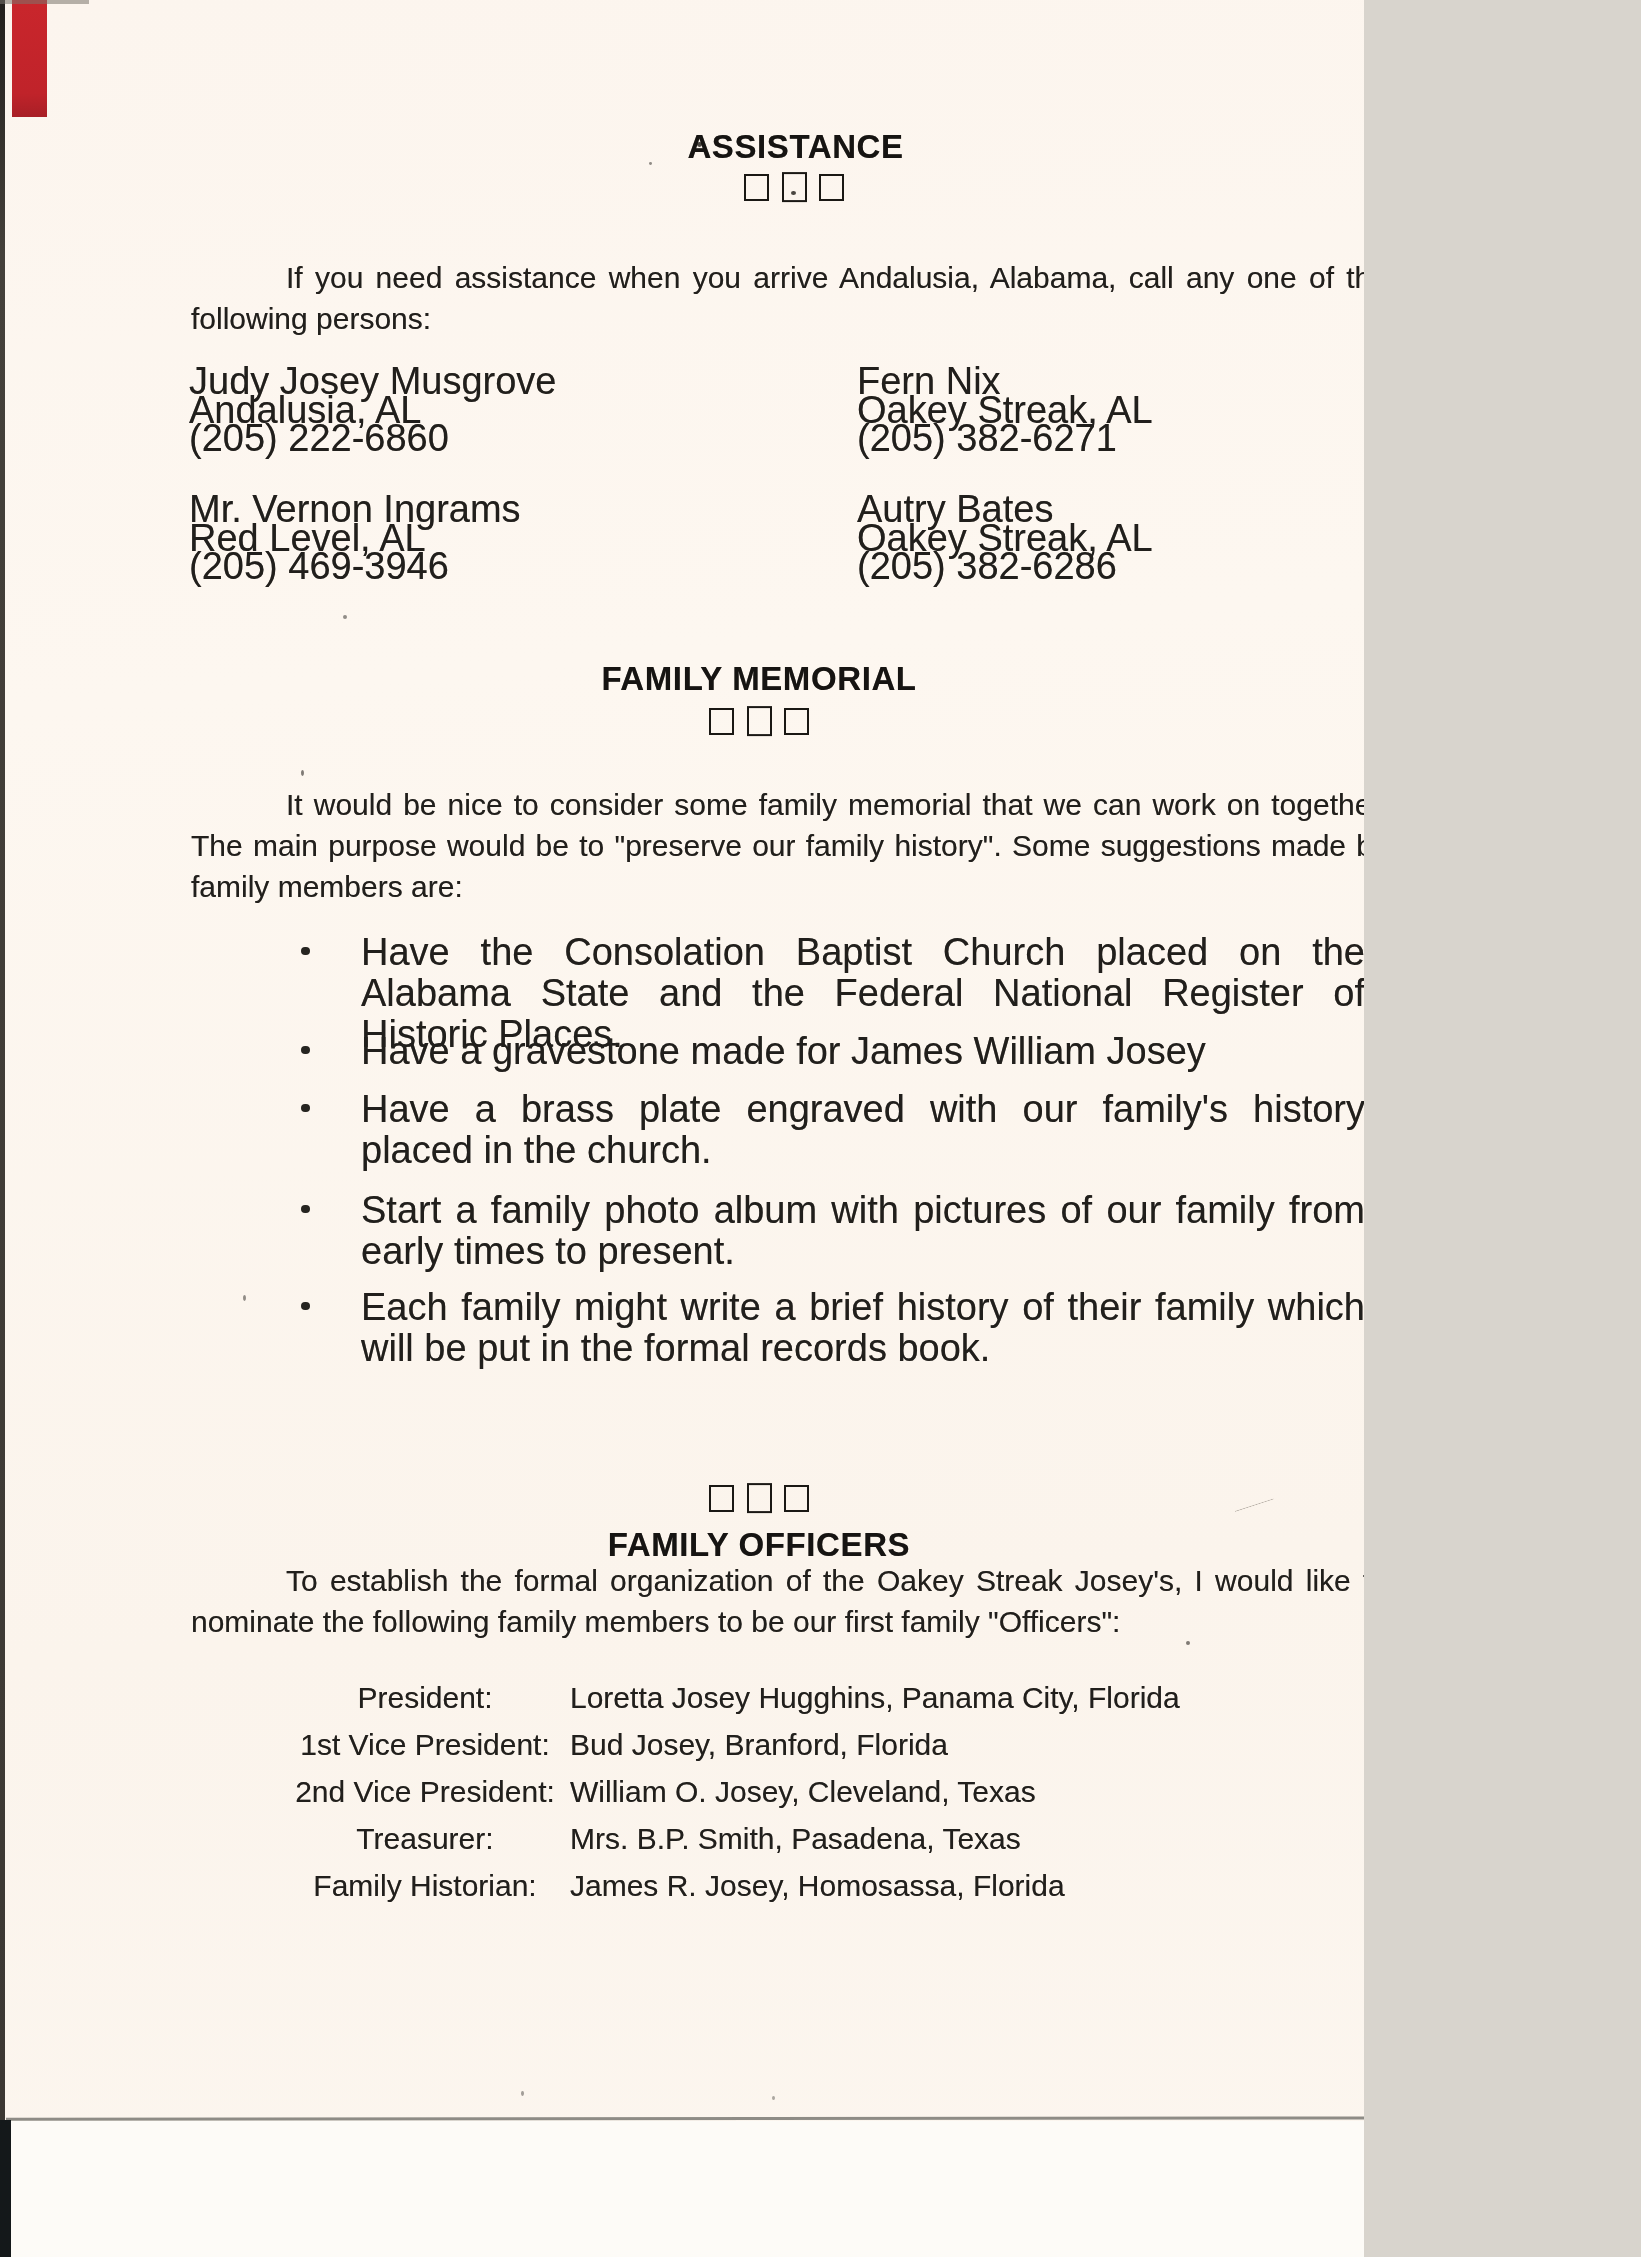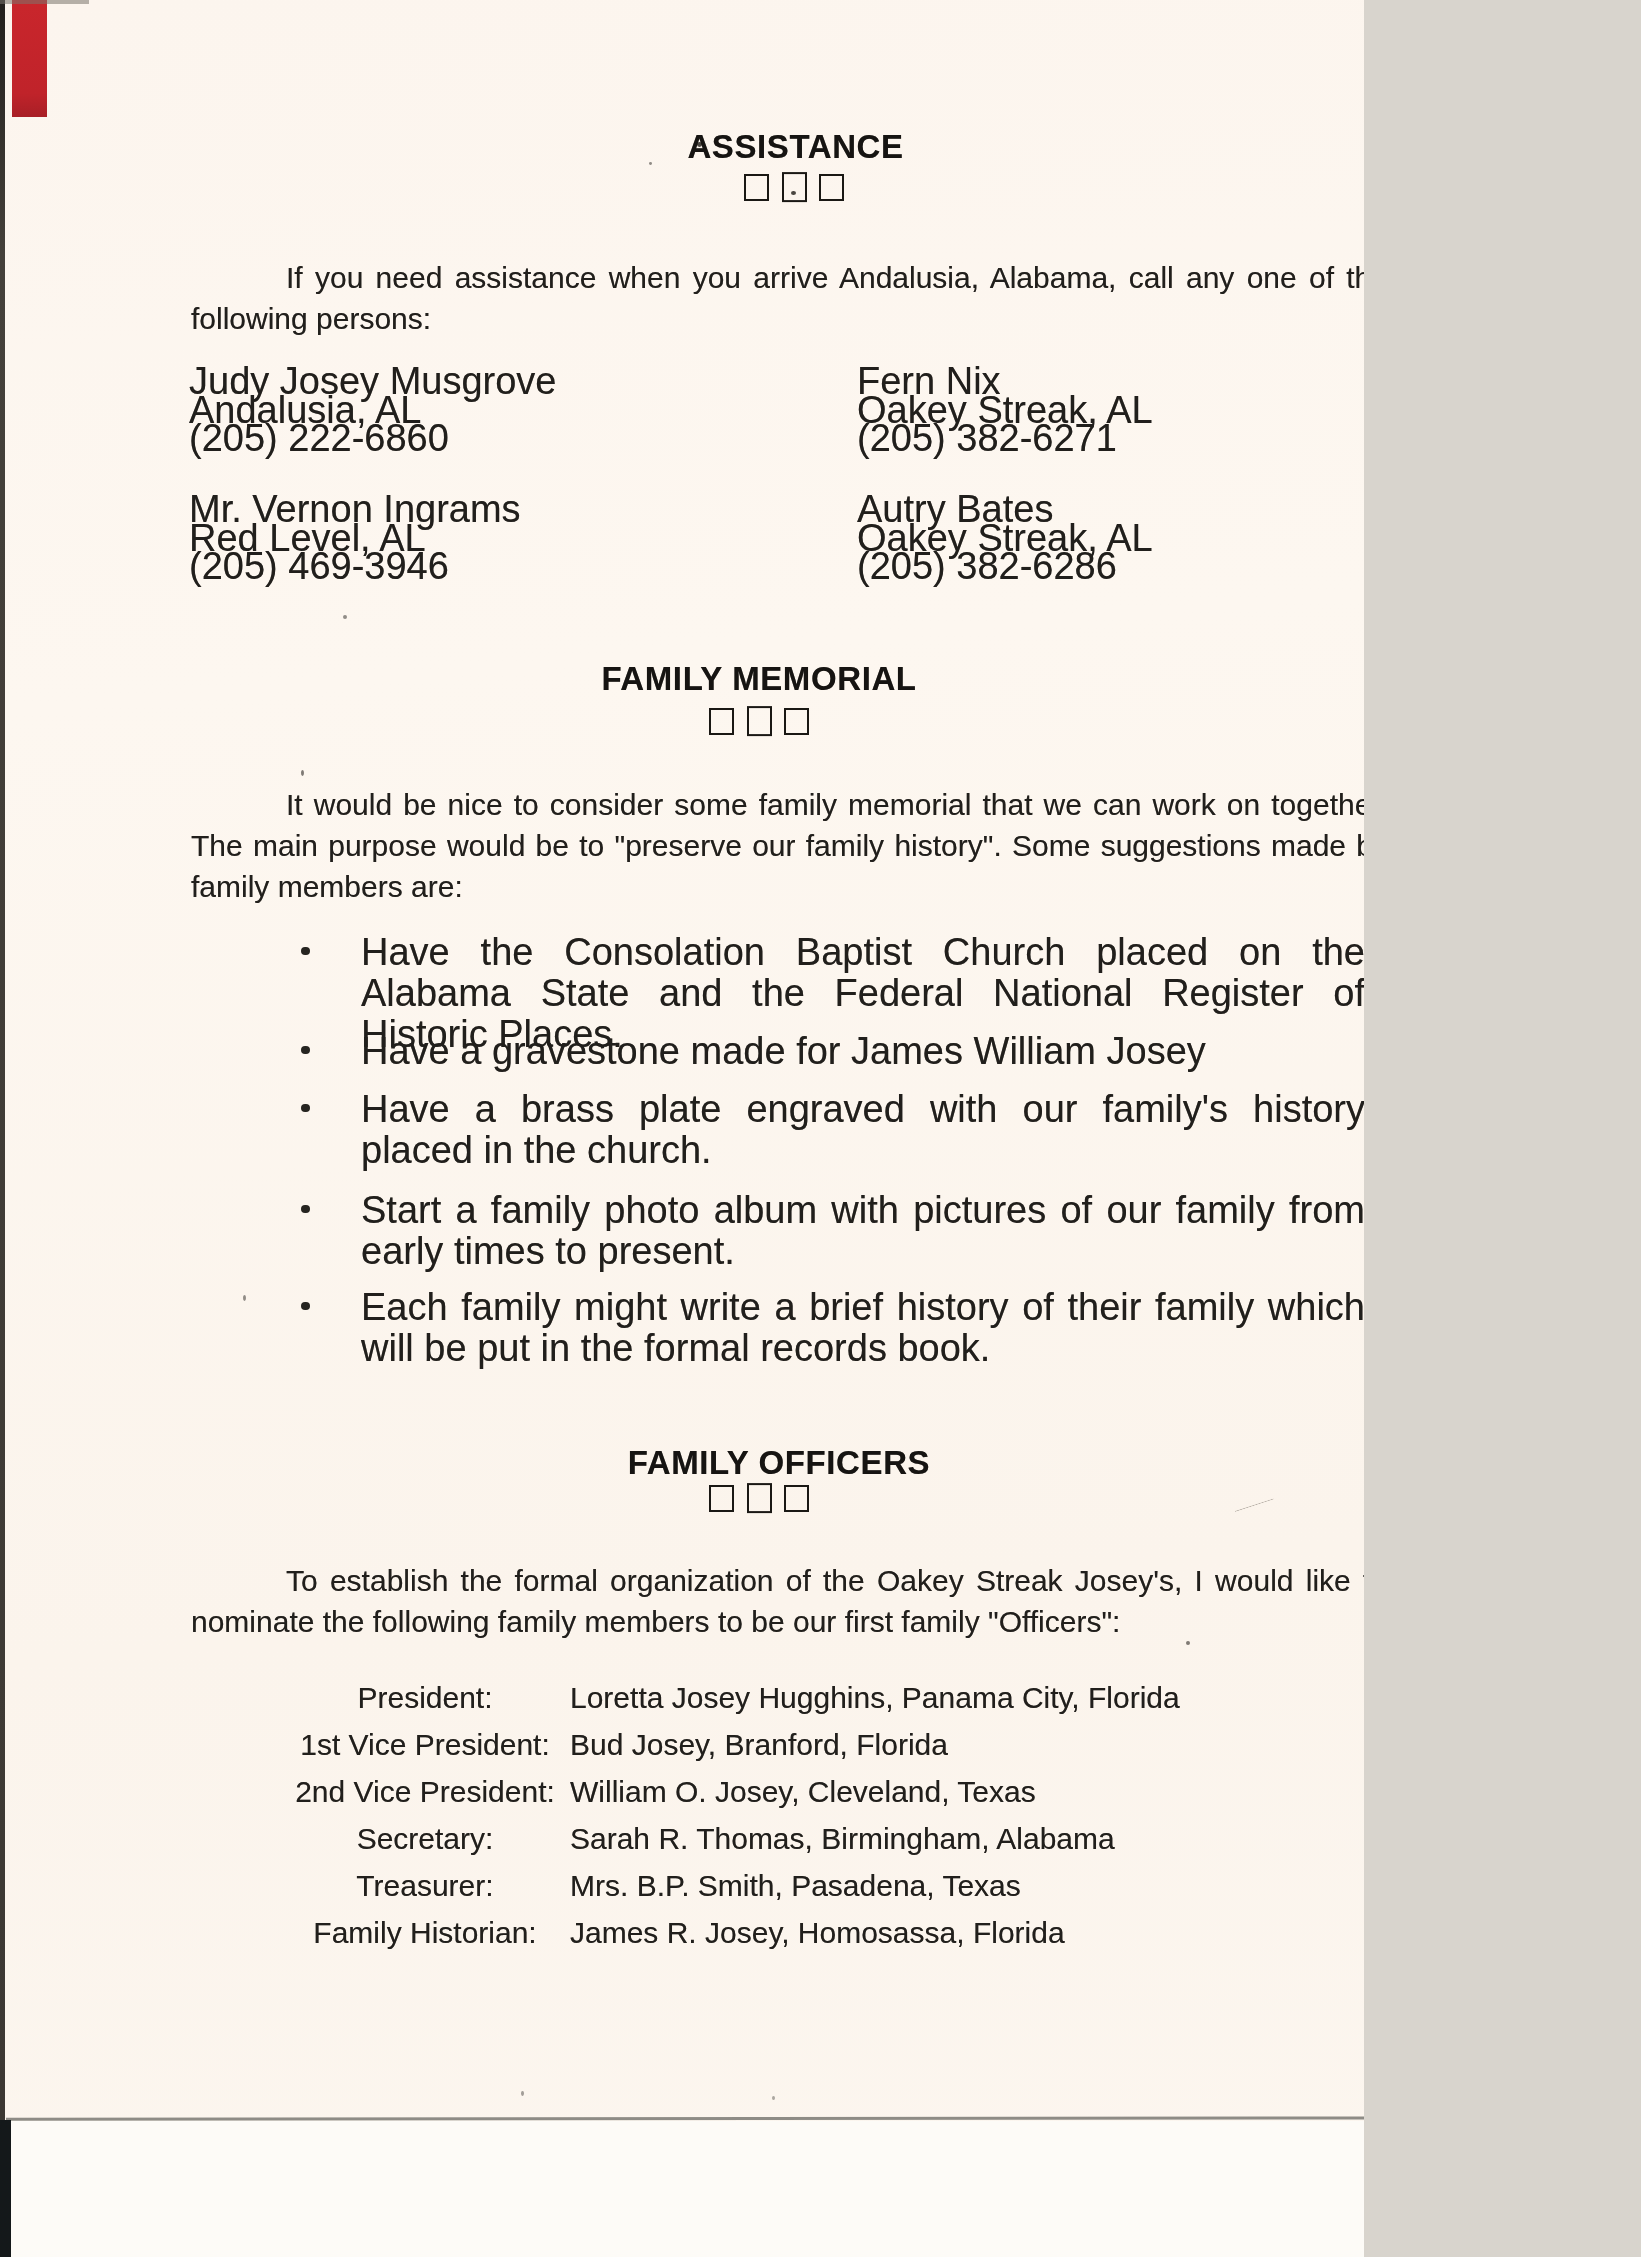--- a/index.html
+++ b/index.html
@@ -16,21 +16,21 @@
   .bottom-region{position:absolute;left:4.8px;top:2121px;width:1637px;height:136px;background:#fdfbf7;}
   .paper-bottom-edge{position:absolute;left:5.8px;top:2117px;width:1636px;height:2.9px;background:#8e8c86;transform:rotate(-0.06deg);}
   .red-strip{position:absolute;left:11.6px;top:0;width:35px;height:117px;background:linear-gradient(180deg,#c9262c,#c0232a 80%,#a81f26);}
   .top-smudge{position:absolute;left:0;top:0;width:89px;height:3.9px;background:#7a756e;opacity:.55;}
   .speck{position:absolute;background:#4a4641;border-radius:50%;}
   .squiggle{position:absolute;border-bottom:1.9px solid #9b948b;border-radius:50%/100% 100% 0 0;}
   
   .heading{position:absolute;left:0;text-align:center;font-weight:700;font-size:33px;letter-spacing:0.6px;color:#161412;line-height:42px;}
   .h1{width:1591px;top:126px;}
   .h2{width:1518px;top:658px;}
-  .h3{width:1518px;top:1442px;margin-left:20px;}
+  .h3{width:1518px;top:1524px;}
   .sqrow{position:absolute;display:flex;gap:12.6px;}
   .sqrow .sq{width:25px;height:27px;border:2.9px solid #1a1814;box-sizing:border-box;background:transparent;}
   .sqrow .sq:nth-child(2){height:30px;transform:translateY(-1.9px);}
   .sq1{left:744px;top:174px;}
   .sq2{left:709px;top:708px;}
   .sq3{left:709px;top:1485px;}
   
   .para{position:absolute;left:191px;width:1197px;font-size:30px;line-height:41px;text-align:justify;text-indent:95px;}
   .p1{top:257px;}
   .p2{top:784px;}
@@ -142,24 +142,20 @@
     </div>
     <div class="row">
       <span class="role">1st Vice President:</span>
       <span class="person">Bud Josey, Branford, Florida</span>
     </div>
     <div class="row">
       <span class="role">2nd Vice President:</span>
       <span class="person">William O. Josey, Cleveland, Texas</span>
     </div>
     <div class="row">
-      <span class="role">Secretary:</span>
-      <span class="person">Sarah R. Thomas, Birmingham, Alabama</span>
-    </div>
-    <div class="row">
       <span class="role">Treasurer:</span>
       <span class="person">Mrs. B.P. Smith, Pasadena, Texas</span>
     </div>
     <div class="row">
       <span class="role">Family Historian:</span>
       <span class="person">James R. Josey, Homosassa, Florida</span>
     </div>
   </div>
 
 </div>

